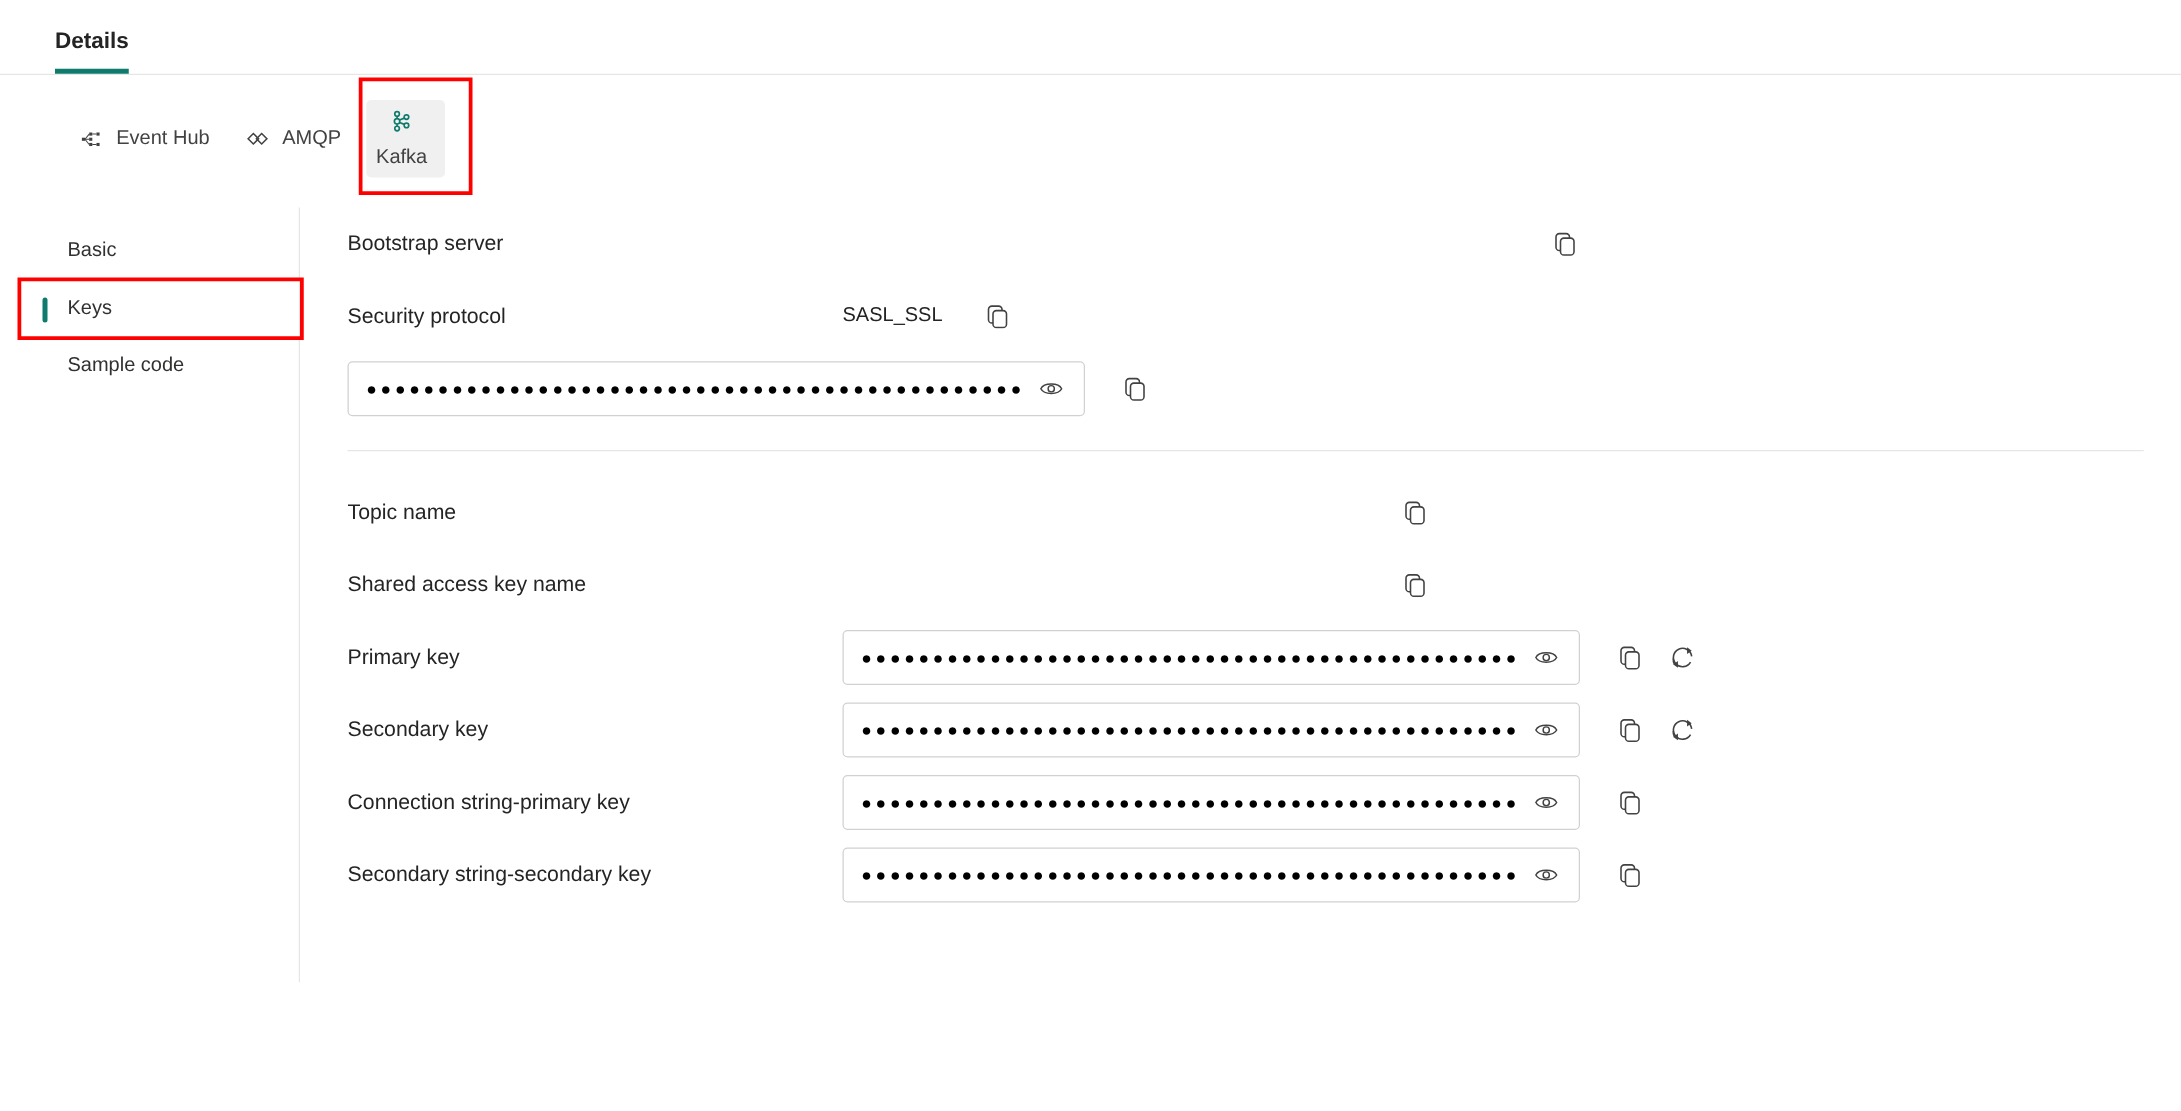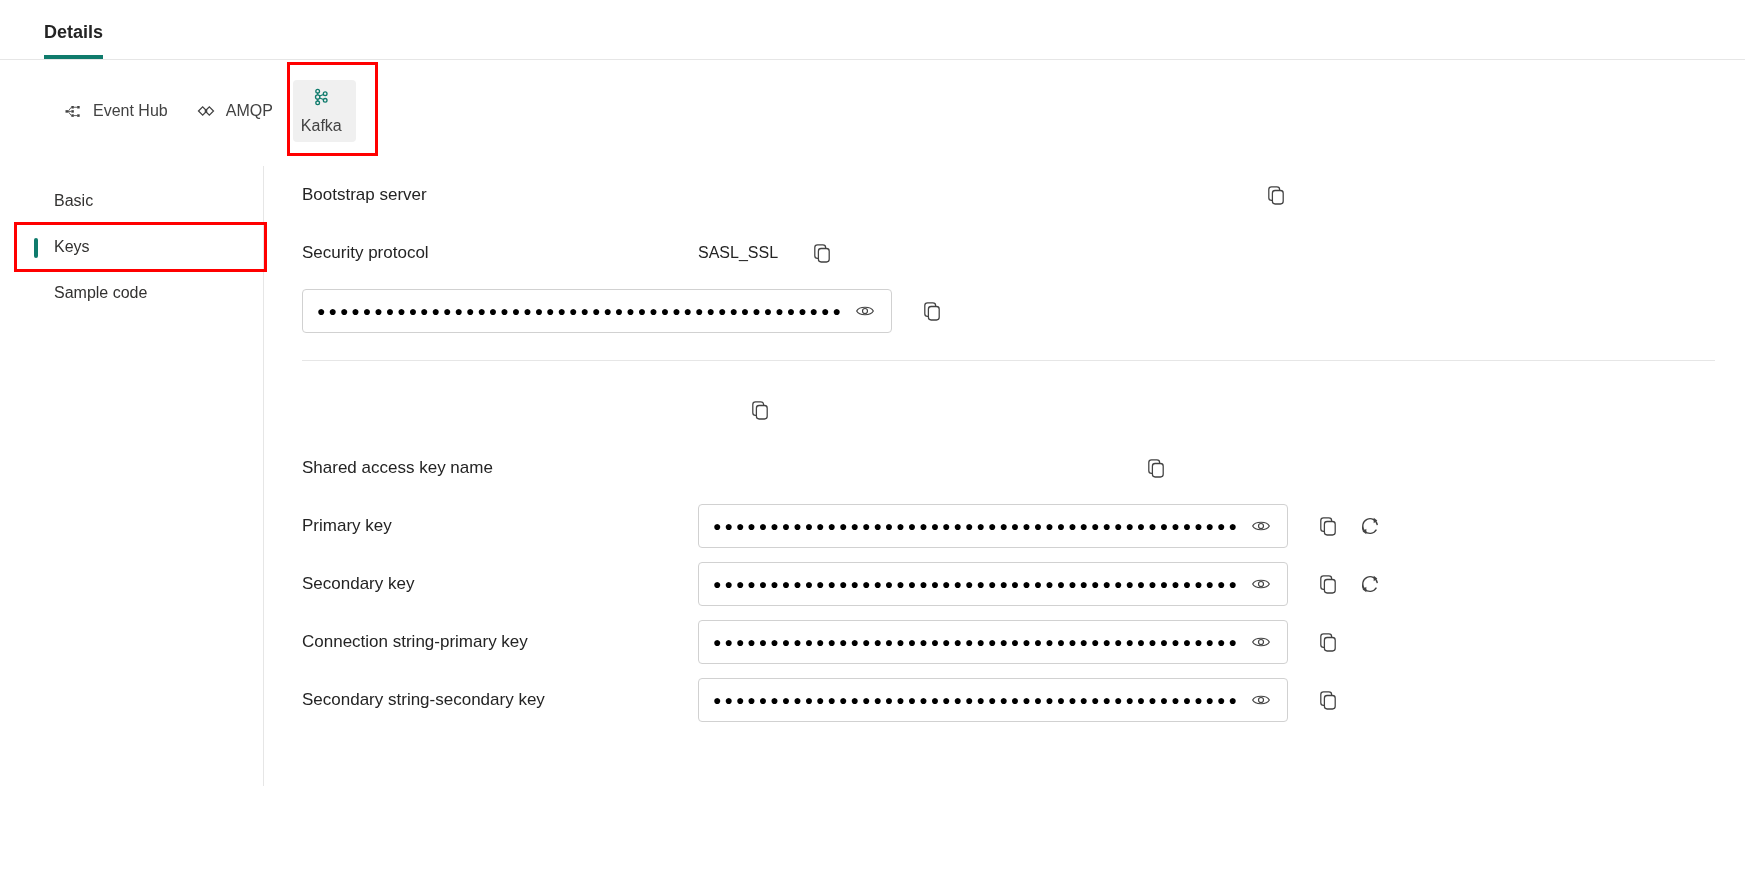--- a/index.html
+++ b/index.html
@@ -55,21 +55,21 @@
       left: -6px;
       right: -22px;
       bottom: -14px;
       border: 3px solid #ff0000;
       pointer-events: none;
     }
     .layout {
       display: flex;
     }
     .side-nav {
-      width: 264px;
+      width: 240px;
       border-right: 1px solid #e6e6e6;
       padding-top: 12px;
       padding-bottom: 40px;
       min-height: 620px;
     }
     .side-highlight-wrap {
       position: relative;
     }
     .side-highlight-wrap::after {
       content: "";
@@ -293,20 +293,21 @@
                 <rect x="6" y="6" width="12" height="15" rx="3" fill="#fff"></rect>
               </svg>
           </span>
         </div>
       </div>
     </div>
 
     <hr class="divider">
 
     <div class="row">
+      <span class="label">Topic name</span>
       <div class="value-area">
         <div class="value-plain-group" style="width:470px; justify-content:flex-end;">
           <span class="plain-value"></span>
           <span class="icon-btn copy">
             <svg viewBox="0 0 20 22">
                 <rect x="2" y="2" width="12" height="15" rx="3"></rect>
                 <rect x="6" y="6" width="12" height="15" rx="3" fill="#fff"></rect>
               </svg>
           </span>
         </div>

